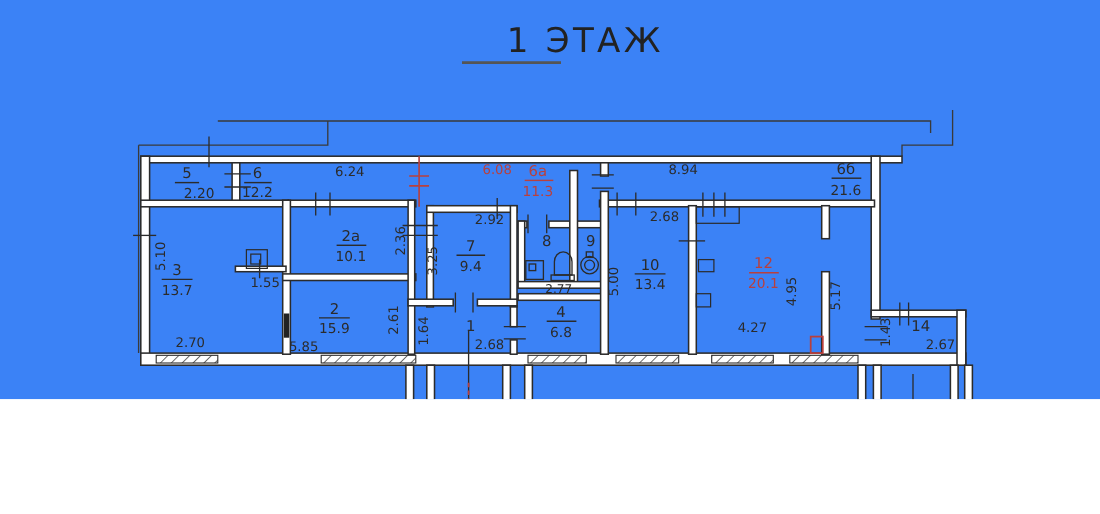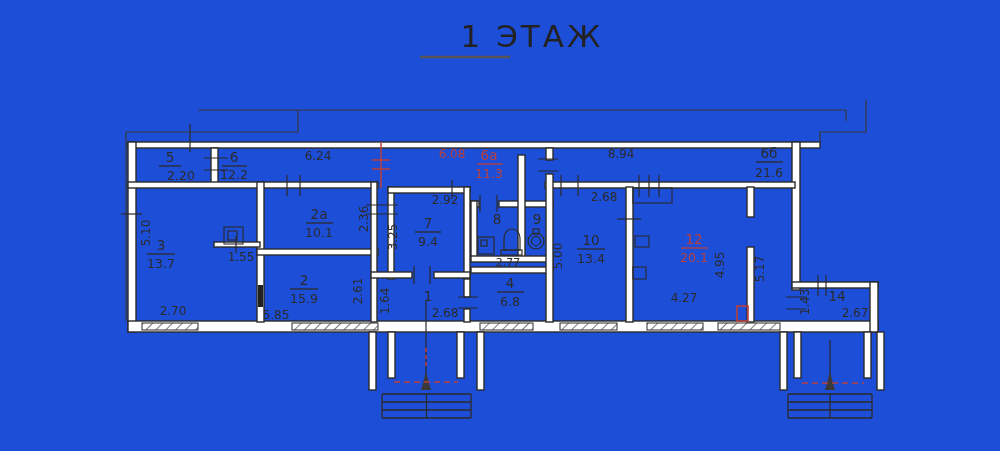--- a/index.html
+++ b/index.html
@@ -1,16 +1,16 @@
 <!DOCTYPE html>
 <html><head>
 <meta charset="utf-8">
 <style>
   html,body{margin:0;padding:0;background:#fff;}
-  .stage{position:relative;width:1000px;height:451px;background:#1d4ed8;overflow:hidden;
+  .stage{position:relative;width:1000px;height:363px;background:#3b82f6;overflow:hidden;
          font-family:"DejaVu Sans","Liberation Sans",sans-serif;}
   svg{position:absolute;left:0;top:0;}
   text{fill:#2b2b2b;}
   .num{font-size:13.5px;}
   .val{font-size:12.5px;}
   .dim{font-size:12px;}
   .sm{font-size:11px;}
   .red{fill:#b9403d;}
   .title-text{font-size:31px;letter-spacing:3px;fill:#222;}
 </style>

